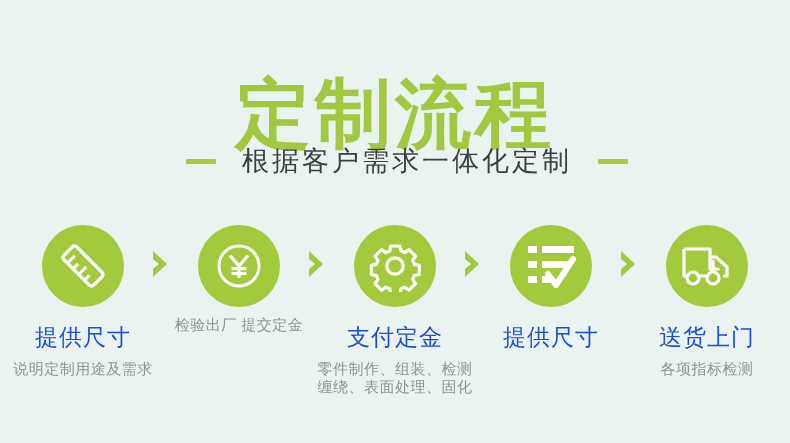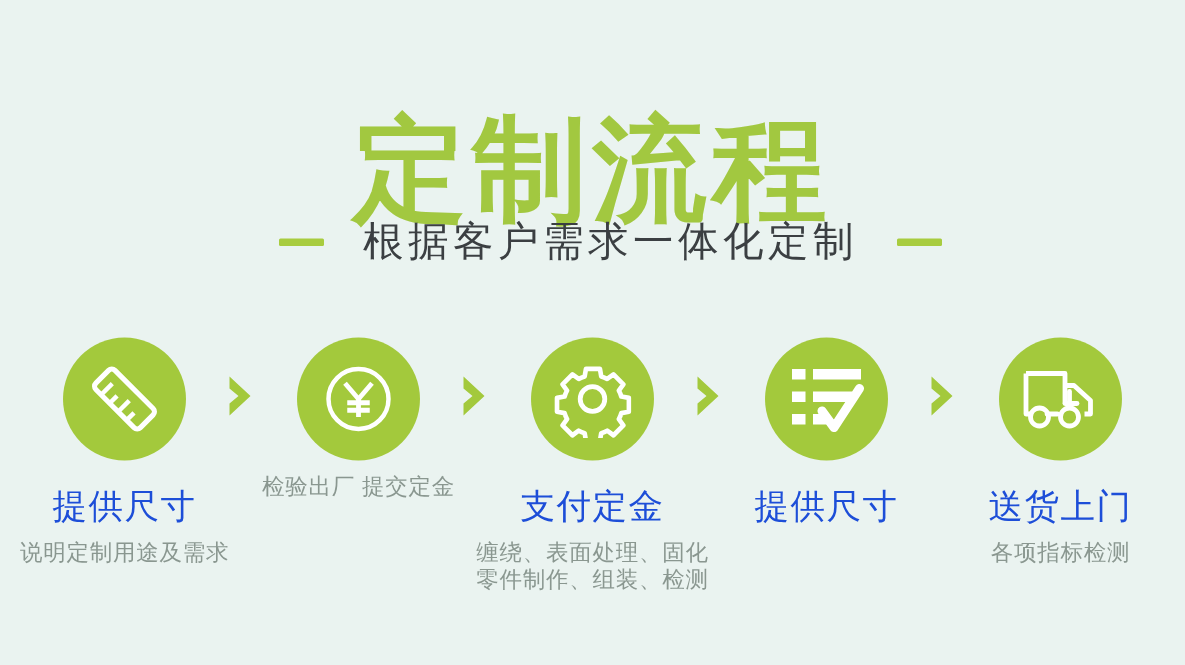--- a/index.html
+++ b/index.html
@@ -197,22 +197,22 @@
       <div class="circle">
         <span>
           <svg width="52" height="52" viewBox="0 0 52 52">
             <path fill="none" stroke="#ffffff" stroke-width="3.2" stroke-linejoin="round" d="M21.2 5 h9.6 l0.9 5.2 a16 16 0 0 1 4.1 1.7 l4.3-3.1 6.8 6.8 -3.1 4.3 a16 16 0 0 1 1.7 4.1 l5.2 0.9 v9.6 l-5.2 0.9 a16 16 0 0 1 -1.7 4.1 l3.1 4.3 -6.8 6.8 -4.3-3.1 a16 16 0 0 1 -4.1 1.7 l-0.9 5.2 h-9.6 l-0.9-5.2 a16 16 0 0 1 -4.1-1.7 l-4.3 3.1 -6.8-6.8 3.1-4.3 a16 16 0 0 1 -1.7-4.1 l-5.2-0.9 v-9.6 l5.2-0.9 a16 16 0 0 1 1.7-4.1 l-3.1-4.3 6.8-6.8 4.3 3.1 a16 16 0 0 1 4.1-1.7 Z" transform="translate(0.5,0.5) scale(0.97) translate(0.6,0.6)"></path>
             <circle cx="26" cy="26" r="8.2" fill="none" stroke="#ffffff" stroke-width="3.2"></circle>
           </svg>
         </span>
       </div>
       <div class="step-label">支付定金</div>
       <div class="step-caption">
+        <div>零件制作、组装、检测</div>
         <div>缠绕、表面处理、固化</div>
-        <div>零件制作、组装、检测</div>
       </div>
     </div>
 
     <div class="arrow">
       <span>
         <svg width="22" height="30" viewBox="0 0 22 30">
           <path d="M3 2 L17 15 L3 28 L3 20 L9 15 L3 10 Z" fill="#a3c93c"></path>
         </svg>
       </span>
     </div>

